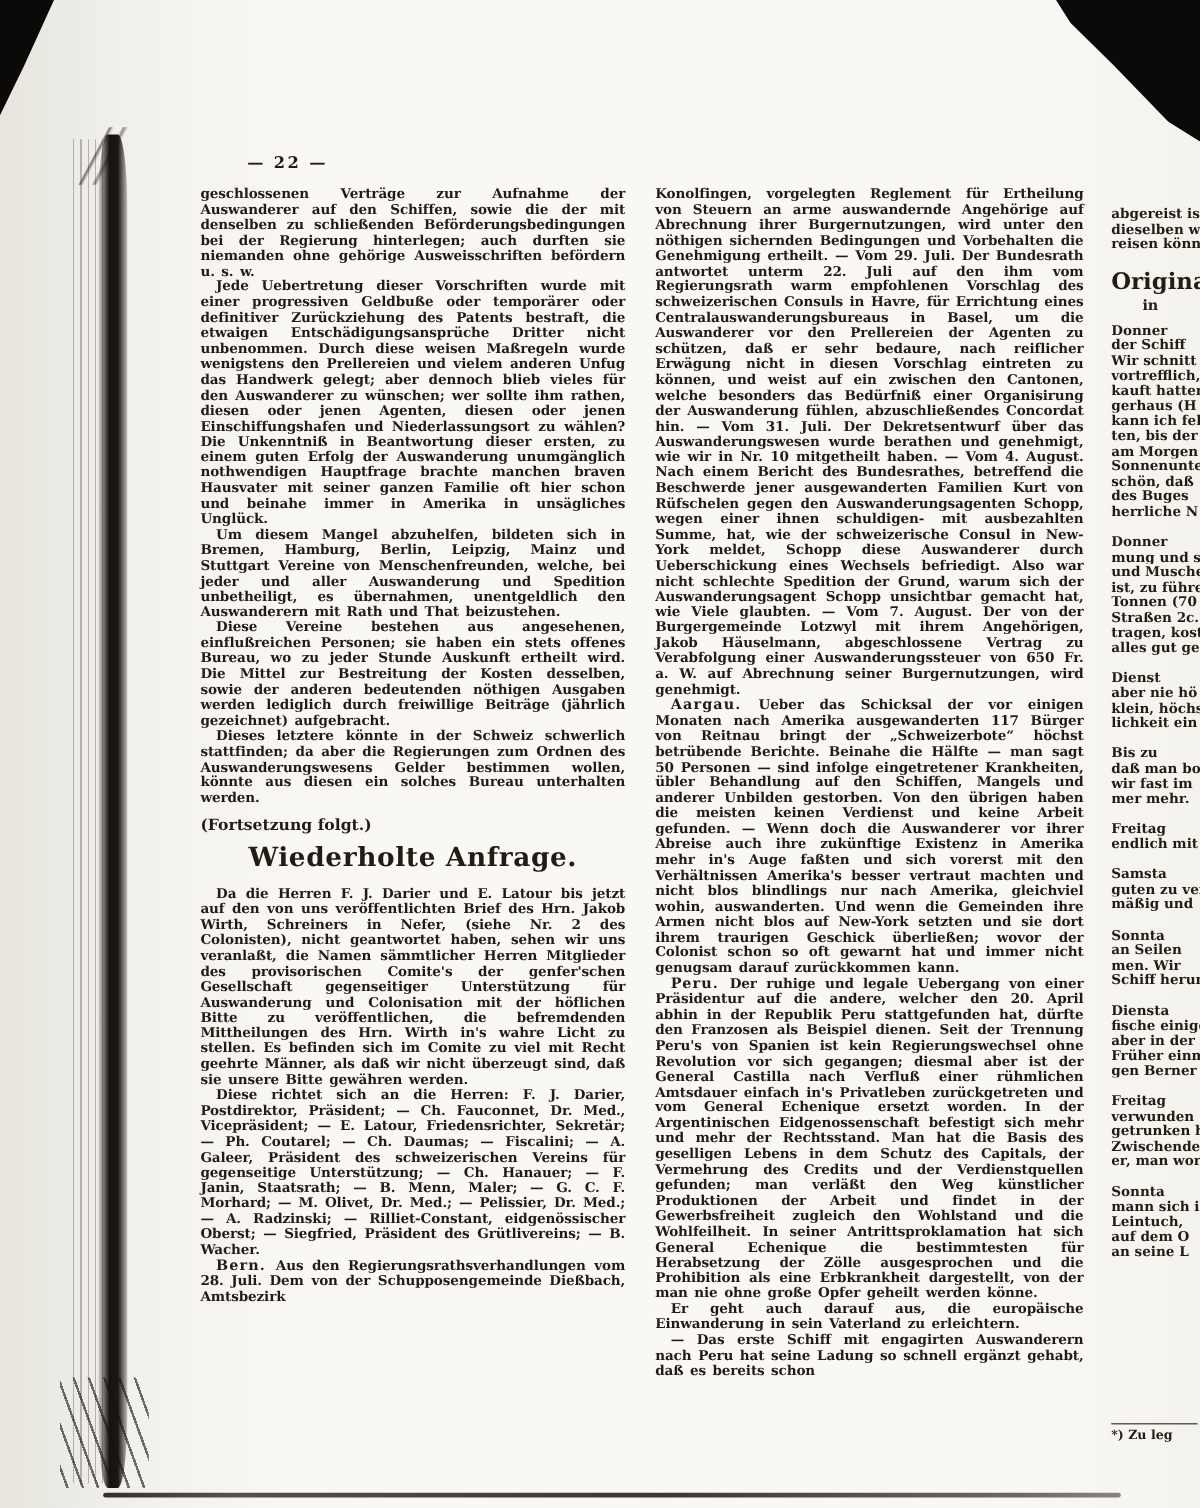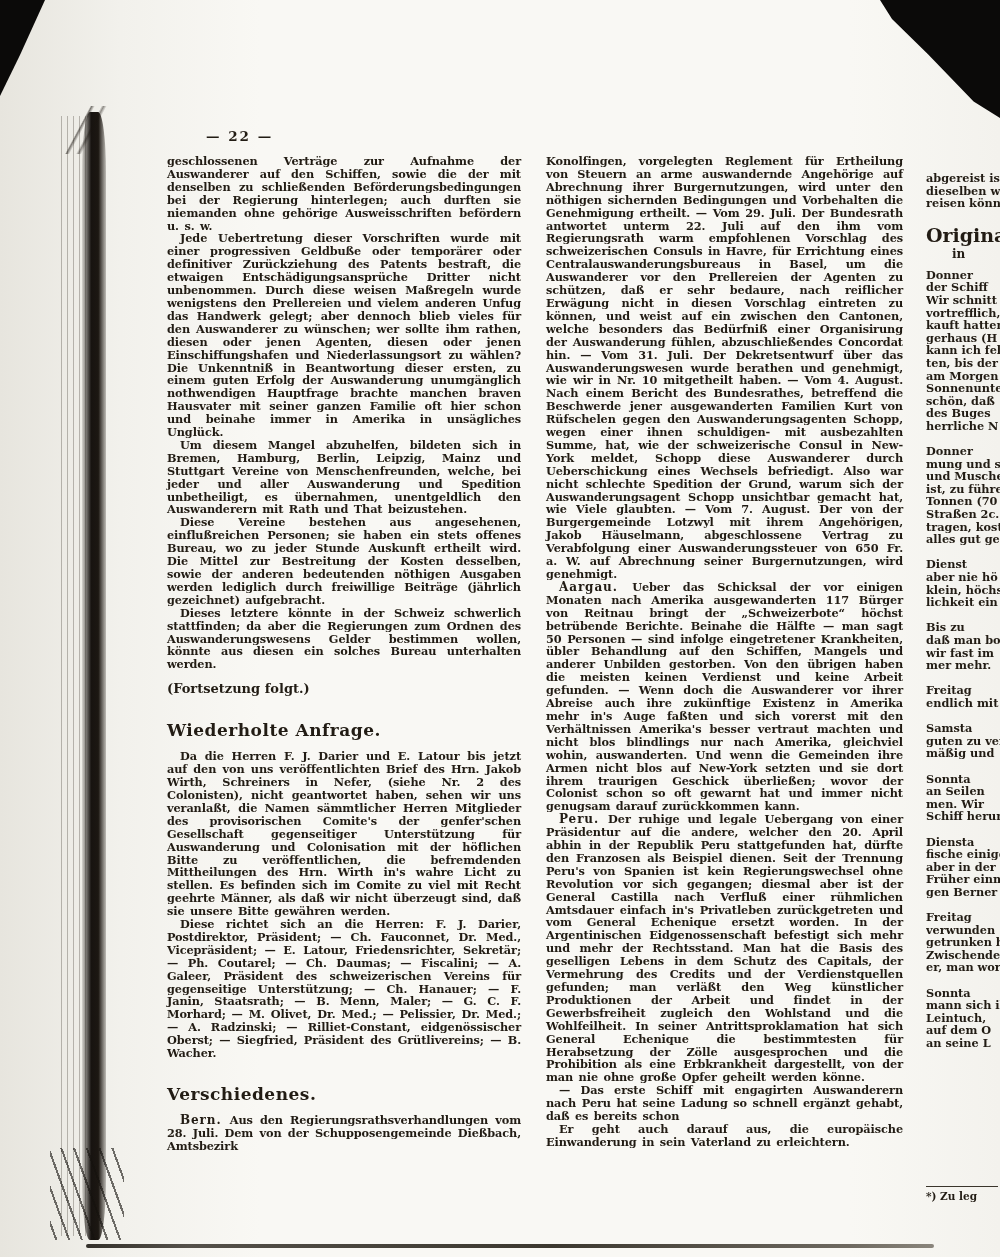--- a/index.html
+++ b/index.html
@@ -29,21 +29,21 @@
   
   .page-number{position:absolute;left:206px;top:128px;font-size:13.5px;font-weight:bold;letter-spacing:2px;}
   .col{position:absolute;top:155px;}
   .col-left{left:167px;width:354px;}
   .col-middle{left:546px;width:357px;}
   .col-right{left:926px;top:172px;width:74px;overflow:hidden;}
   .par{font-size:11.3px;line-height:12.9px;font-weight:bold;text-align:justify;text-indent:13px;margin:0;word-spacing:1.6px;letter-spacing:-0.1px;}
   .par.noindent{text-indent:0;}
   .lead{font-size:12px;letter-spacing:0.9px;}
   .center-note{text-align:left;font-weight:bold;font-size:13px;margin:10px 0 4px;}
-  .heading{font-size:17px;font-weight:bold;margin:24px 0 10px;letter-spacing:0.5px;}
+  .heading{font-size:22px;font-weight:bold;text-align:center;margin:6px 0 10px;letter-spacing:0.5px;}
   .col-right .heading{font-size:19px;text-align:left;margin:14px 0 1px;letter-spacing:0;}
   .heading-sub{font-weight:bold;font-size:12px;text-indent:26px;margin:0 0 8px 0;}
   .frag-line{font-size:11.3px;line-height:12.6px;font-weight:bold;white-space:nowrap;min-height:12.6px;overflow:hidden;}
   .footnote{position:absolute;left:926px;top:1186px;width:72px;font-size:10.5px;font-weight:bold;
     border-top:1px solid #3a352c;padding-top:3px;white-space:nowrap;overflow:hidden;}
 </style>
 </head>
 <body>
 
 <div class="scan-page">
@@ -65,33 +65,32 @@
         <div class="par">Um diesem Mangel abzuhelfen, bildeten sich in Bremen, Hamburg, Berlin, Leipzig, Mainz und Stuttgart Vereine von Menschenfreunden, welche, bei jeder und aller Auswanderung und Spedition unbetheiligt, es übernahmen, unentgeldlich den Auswanderern mit Rath und That beizustehen.</div>
         <div class="par">Diese Vereine bestehen aus angesehenen, einflußreichen Personen; sie haben ein stets offenes Bureau, wo zu jeder Stunde Auskunft ertheilt wird. Die Mittel zur Bestreitung der Kosten desselben, sowie der anderen bedeutenden nöthigen Ausgaben werden lediglich durch freiwillige Beiträge (jährlich gezeichnet) aufgebracht.</div>
         <div class="par">Dieses letztere könnte in der Schweiz schwerlich stattfinden; da aber die Regierungen zum Ordnen des Auswanderungswesens Gelder bestimmen wollen, könnte aus diesen ein solches Bureau unterhalten werden.</div>
       </div>
     <div class="center-note">(Fortsetzung folgt.)</div>
     <div class="heading">Wiederholte Anfrage.</div>
     <div>
         <div class="par">Da die Herren F. J. Darier und E. Latour bis jetzt auf den von uns veröffentlichten Brief des Hrn. Jakob Wirth, Schreiners in Nefer, (siehe Nr. 2 des Colonisten), nicht geantwortet haben, sehen wir uns veranlaßt, die Namen sämmtlicher Herren Mitglieder des provisorischen Comite's der genfer'schen Gesellschaft gegenseitiger Unterstützung für Auswanderung und Colonisation mit der höflichen Bitte zu veröffentlichen, die befremdenden Mittheilungen des Hrn. Wirth in's wahre Licht zu stellen. Es befinden sich im Comite zu viel mit Recht geehrte Männer, als daß wir nicht überzeugt sind, daß sie unsere Bitte gewähren werden.</div>
         <div class="par">Diese richtet sich an die Herren: F. J. Darier, Postdirektor, Präsident; — Ch. Fauconnet, Dr. Med., Vicepräsident; — E. Latour, Friedensrichter, Sekretär; — Ph. Coutarel; — Ch. Daumas; — Fiscalini; — A. Galeer, Präsident des schweizerischen Vereins für gegenseitige Unterstützung; — Ch. Hanauer; — F. Janin, Staatsrath; — B. Menn, Maler; — G. C. F. Morhard; — M. Olivet, Dr. Med.; — Pelissier, Dr. Med.; — A. Radzinski; — Rilliet-Constant, eidgenössischer Oberst; — Siegfried, Präsident des Grütlivereins; — B. Wacher.</div>
       </div>
-    <div class="heading">Verschiedenes.</div>
     <div>
         <div class="par"><span class="lead">Bern. </span>Aus den Regierungsrathsverhandlungen vom 28. Juli. Dem von der Schupposengemeinde Dießbach, Amtsbezirk</div>
       </div>
   </div>
 
   <div class="col col-middle">
     <div>
         <div class="par noindent">Konolfingen, vorgelegten Reglement für Ertheilung von Steuern an arme auswandernde Angehörige auf Abrechnung ihrer Burgernutzungen, wird unter den nöthigen sichernden Bedingungen und Vorbehalten die Genehmigung ertheilt. — Vom 29. Juli. Der Bundesrath antwortet unterm 22. Juli auf den ihm vom Regierungsrath warm empfohlenen Vorschlag des schweizerischen Consuls in Havre, für Errichtung eines Centralauswanderungsbureaus in Basel, um die Auswanderer vor den Prellereien der Agenten zu schützen, daß er sehr bedaure, nach reiflicher Erwägung nicht in diesen Vorschlag eintreten zu können, und weist auf ein zwischen den Cantonen, welche besonders das Bedürfniß einer Organisirung der Auswanderung fühlen, abzuschließendes Concordat hin. — Vom 31. Juli. Der Dekretsentwurf über das Auswanderungswesen wurde berathen und genehmigt, wie wir in Nr. 10 mitgetheilt haben. — Vom 4. August. Nach einem Bericht des Bundesrathes, betreffend die Beschwerde jener ausgewanderten Familien Kurt von Rüfschelen gegen den Auswanderungsagenten Schopp, wegen einer ihnen schuldigen- mit ausbezahlten Summe, hat, wie der schweizerische Consul in New-York meldet, Schopp diese Auswanderer durch Ueberschickung eines Wechsels befriedigt. Also war nicht schlechte Spedition der Grund, warum sich der Auswanderungsagent Schopp unsichtbar gemacht hat, wie Viele glaubten. — Vom 7. August. Der von der Burgergemeinde Lotzwyl mit ihrem Angehörigen, Jakob Häuselmann, abgeschlossene Vertrag zu Verabfolgung einer Auswanderungssteuer von 650 Fr. a. W. auf Abrechnung seiner Burgernutzungen, wird genehmigt.</div>
         <div class="par"><span class="lead">Aargau. </span>Ueber das Schicksal der vor einigen Monaten nach Amerika ausgewanderten 117 Bürger von Reitnau bringt der „Schweizerbote“ höchst betrübende Berichte. Beinahe die Hälfte — man sagt 50 Personen — sind infolge eingetretener Krankheiten, übler Behandlung auf den Schiffen, Mangels und anderer Unbilden gestorben. Von den übrigen haben die meisten keinen Verdienst und keine Arbeit gefunden. — Wenn doch die Auswanderer vor ihrer Abreise auch ihre zukünftige Existenz in Amerika mehr in's Auge faßten und sich vorerst mit den Verhältnissen Amerika's besser vertraut machten und nicht blos blindlings nur nach Amerika, gleichviel wohin, auswanderten. Und wenn die Gemeinden ihre Armen nicht blos auf New-York setzten und sie dort ihrem traurigen Geschick überließen; wovor der Colonist schon so oft gewarnt hat und immer nicht genugsam darauf zurückkommen kann.</div>
         <div class="par"><span class="lead">Peru. </span>Der ruhige und legale Uebergang von einer Präsidentur auf die andere, welcher den 20. April abhin in der Republik Peru stattgefunden hat, dürfte den Franzosen als Beispiel dienen. Seit der Trennung Peru's von Spanien ist kein Regierungswechsel ohne Revolution vor sich gegangen; diesmal aber ist der General Castilla nach Verfluß einer rühmlichen Amtsdauer einfach in's Privatleben zurückgetreten und vom General Echenique ersetzt worden. In der Argentinischen Eidgenossenschaft befestigt sich mehr und mehr der Rechtsstand. Man hat die Basis des geselligen Lebens in dem Schutz des Capitals, der Vermehrung des Credits und der Verdienstquellen gefunden; man verläßt den Weg künstlicher Produktionen der Arbeit und findet in der Gewerbsfreiheit zugleich den Wohlstand und die Wohlfeilheit. In seiner Antrittsproklamation hat sich General Echenique die bestimmtesten für Herabsetzung der Zölle ausgesprochen und die Prohibition als eine Erbkrankheit dargestellt, von der man nie ohne große Opfer geheilt werden könne.</div>
+        <div class="par">Er geht auch darauf aus, die europäische Einwanderung in sein Vaterland zu erleichtern.</div>
         <div class="par">— Das erste Schiff mit engagirten Auswanderern nach Peru hat seine Ladung so schnell ergänzt gehabt, daß es bereits schon</div>
-        <div class="par">Er geht auch darauf aus, die europäische Einwanderung in sein Vaterland zu erleichtern.</div>
       </div>
   </div>
 
   <div class="col col-right">
     <div>
         <div class="frag-line">abgereist ist</div>
         <div class="frag-line">dieselben wo</div>
         <div class="frag-line">reisen könne</div>
       </div>
     <div class="heading">Origina</div>

